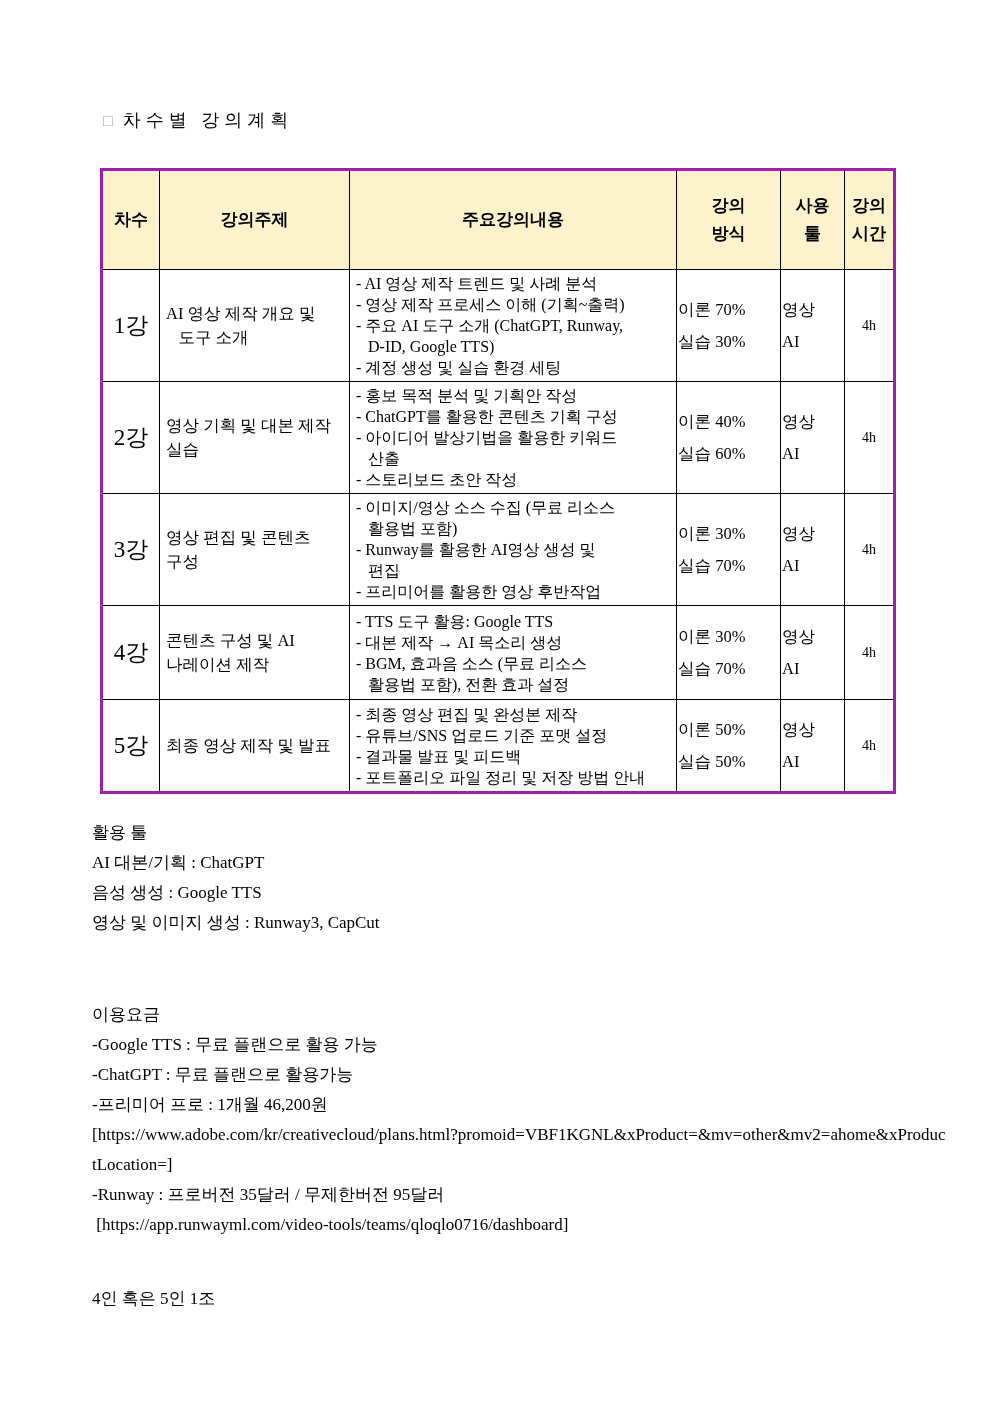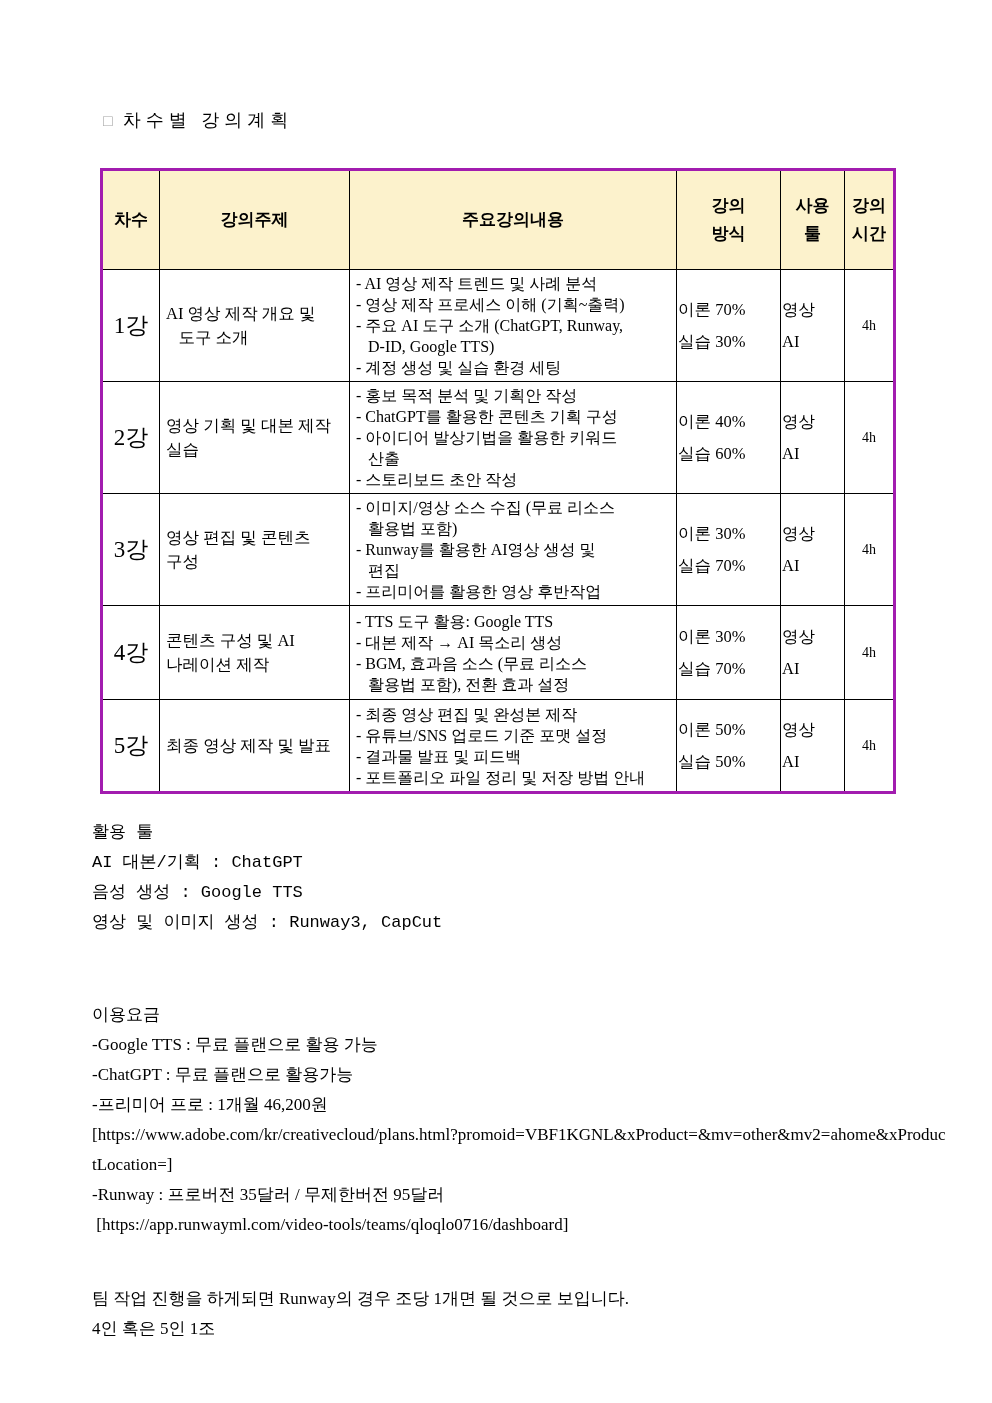--- a/index.html
+++ b/index.html
@@ -85,21 +85,21 @@
     text-align: center;
     font-size: 14px;
   }
   
   .text-block {
     margin-left: 92px;
     width: 856px;
     font-size: 17px;
     line-height: 30px;
   }
-  .tools-block   { margin-top: 24px; font-family: Liberation Mono, monospace; }
+  .tools-block   { margin-top: 24px; }
   .pricing-block { margin-top: 62px; }
   .notes-block   { margin-top: 44px; }
   .text-line {
     white-space: pre-wrap;
     word-break: break-all;
   }
 </style>
 </head>
 <body>
 
@@ -214,17 +214,16 @@
     <div class="text-line">이용요금</div>
     <div class="text-line">-Google TTS : 무료 플랜으로 활용 가능</div>
     <div class="text-line">-ChatGPT : 무료 플랜으로 활용가능</div>
     <div class="text-line">-프리미어 프로 : 1개월 46,200원</div>
     <div class="text-line">[https://www.adobe.com/kr/creativecloud/plans.html?promoid=VBF1KGNL&amp;xProduct=&amp;mv=other&amp;mv2=ahome&amp;xProductLocation=]</div>
     <div class="text-line">-Runway : 프로버전 35달러 / 무제한버전 95달러</div>
     <div class="text-line"> [https://app.runwayml.com/video-tools/teams/qloqlo0716/dashboard]</div>
   </div>
 
   <div class="text-block notes-block">
-    <div class="text-line">팀 작업 진행을 하게되면 Runway의 경우 조당 1개면 될 것으로 보입니다.</div>
     <div class="text-line">4인 혹은 5인 1조</div>
   </div>
 
 </div>
 
 </body></html>

